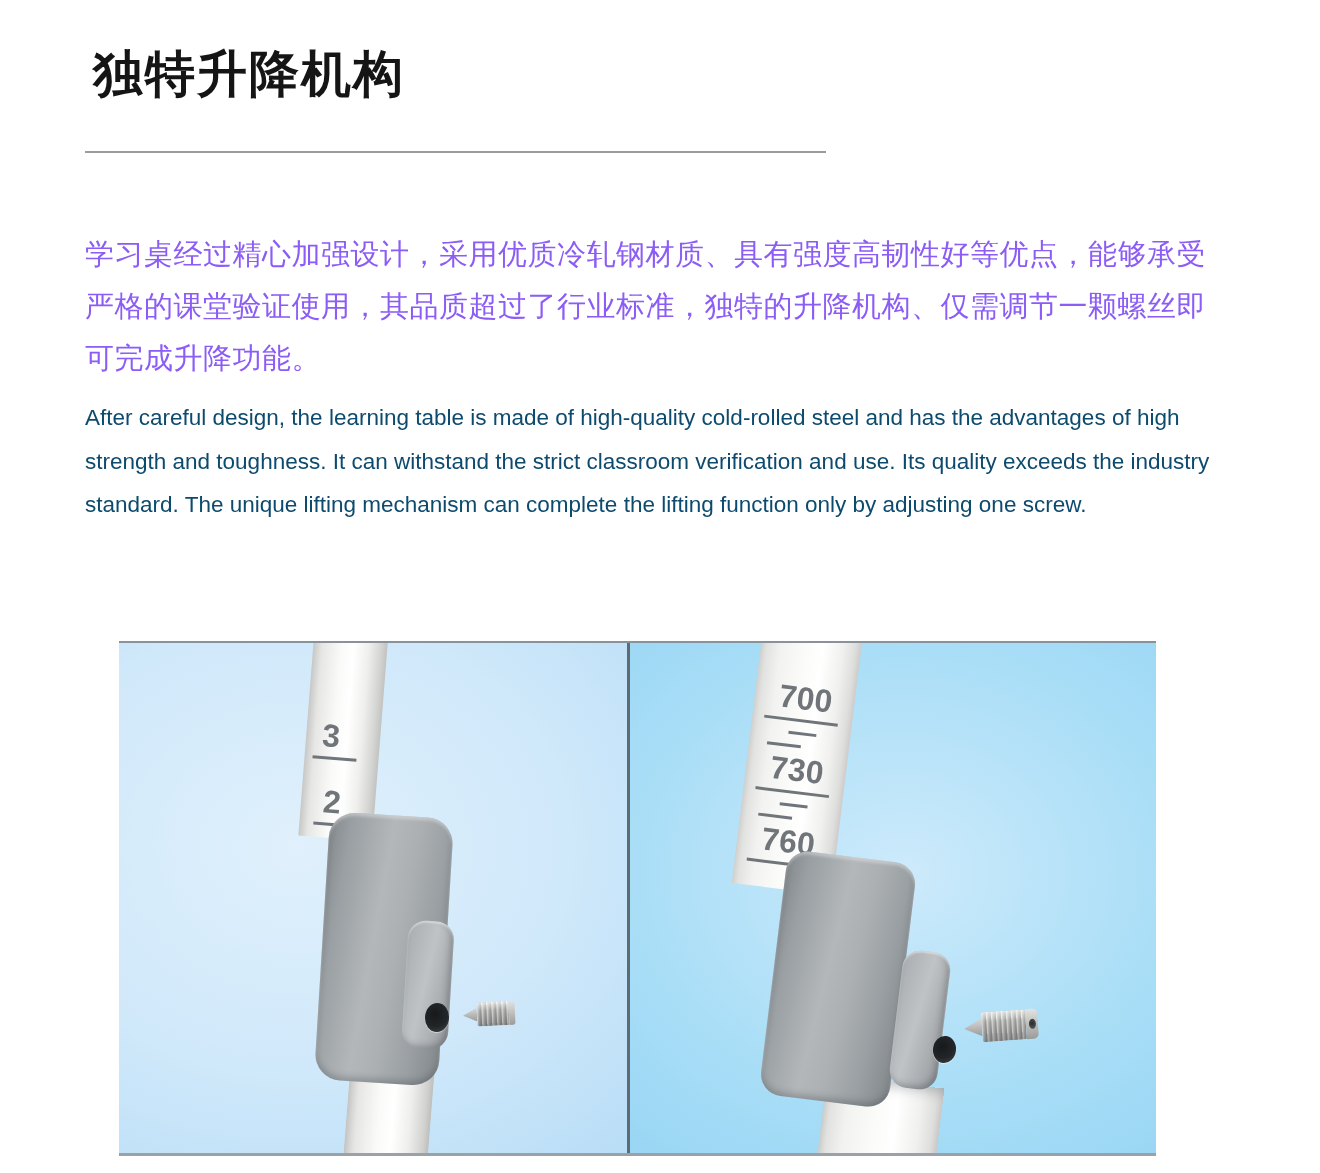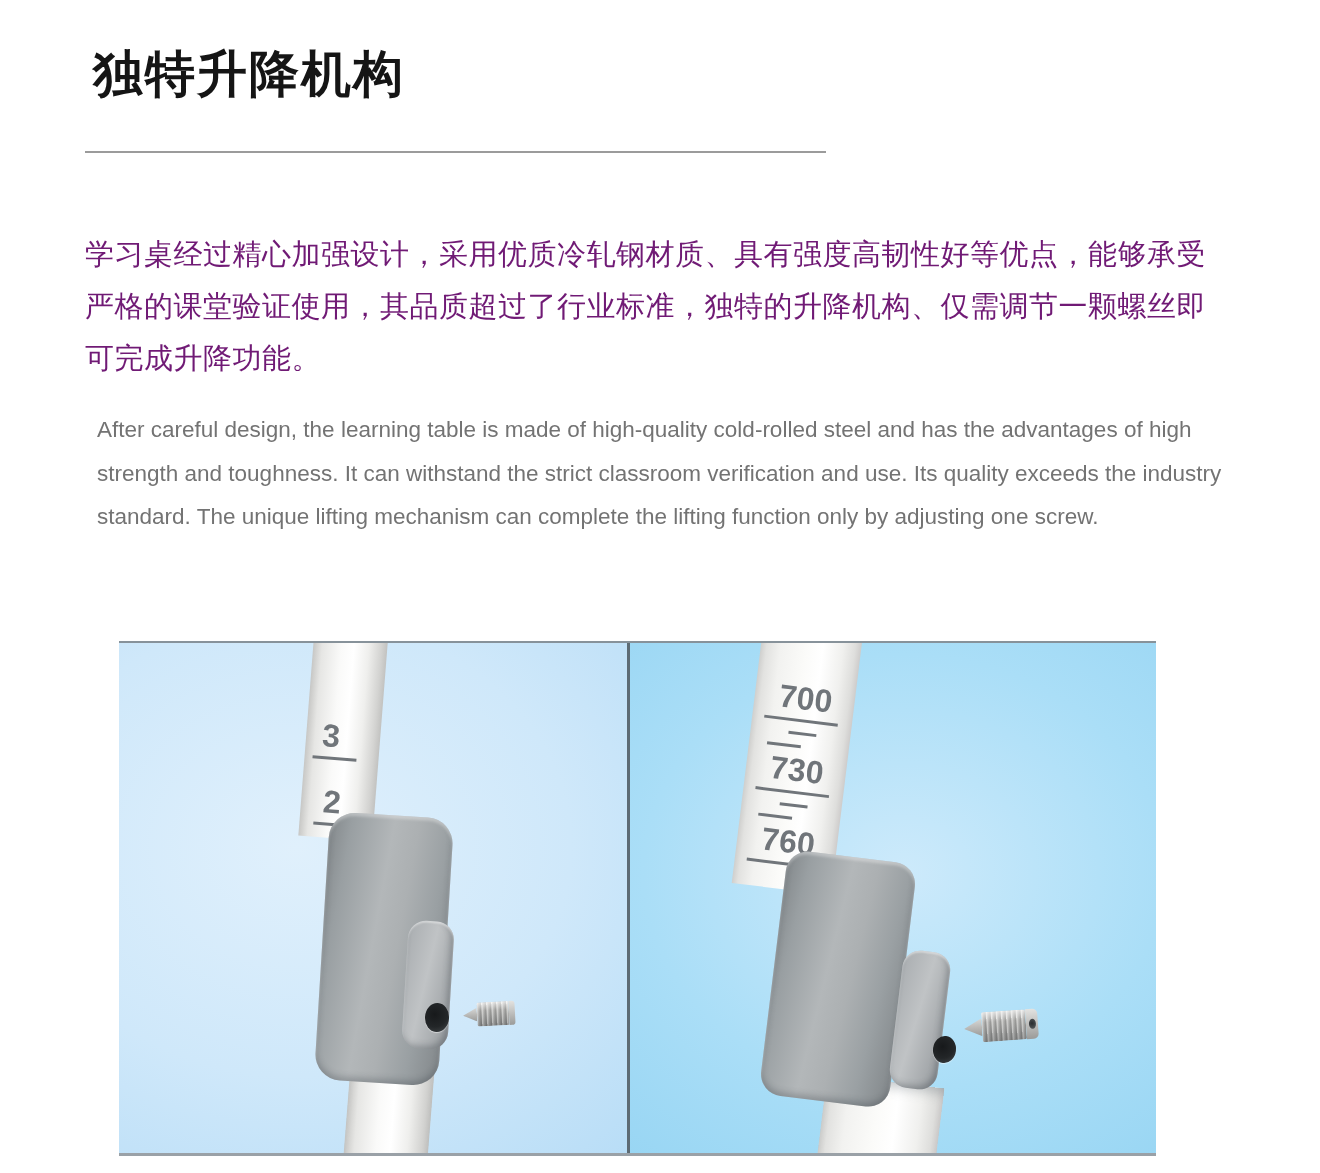--- a/index.html
+++ b/index.html
@@ -4,23 +4,23 @@
 <style>
   html,body{margin:0;padding:0;background:#ffffff;}
   body{font-family:"Liberation Sans", sans-serif;}
   .page{position:relative;width:1320px;height:1173px;background:#fff;overflow:hidden;}
 
   .title{position:absolute;left:85px;top:36px;margin:8px;font-size:50px;font-weight:900;
          color:#151515;letter-spacing:2px;line-height:1.2;}
   .divider{position:absolute;left:85px;top:151px;width:741px;height:2px;background:#9b9b9b;}
 
   .para-zh{position:absolute;left:85px;top:228px;width:1132px;margin:0;
-           font-size:29px;line-height:52px;color:#701a75;letter-spacing:0.5px;}
-  .para-en{position:absolute;left:85px;top:396px;width:1126px;margin:12px;
-           font-size:22.5px;line-height:43.5px;color:#737373;}
+           font-size:29px;line-height:52px;color:#8b5cf6;letter-spacing:0.5px;}
+  .para-en{position:absolute;left:85px;top:396px;width:1126px;margin:0;
+           font-size:22.5px;line-height:43.5px;color:#0c4a6e;}
 
   
   .figures{position:absolute;left:119px;top:641px;width:1037px;height:510px;
            display:flex;gap:3px;background:#5d6b74;
            border-top:2px solid #87929a;border-bottom:3px solid #9aa1a7;}
   .panel{position:relative;height:510px;overflow:hidden;}
   .panel.left{width:508px;
       background:radial-gradient(120% 100% at 35% 40%, #e0f0fc 0%, #cfe8fa 45%, #b6dcf6 85%, #aed7f3 100%);}
   .panel.right{width:526px;
       background:radial-gradient(110% 95% at 52% 45%, #cdeafb 0%, #aadef7 45%, #97d5f3 78%, #8ed0f0 100%);}

